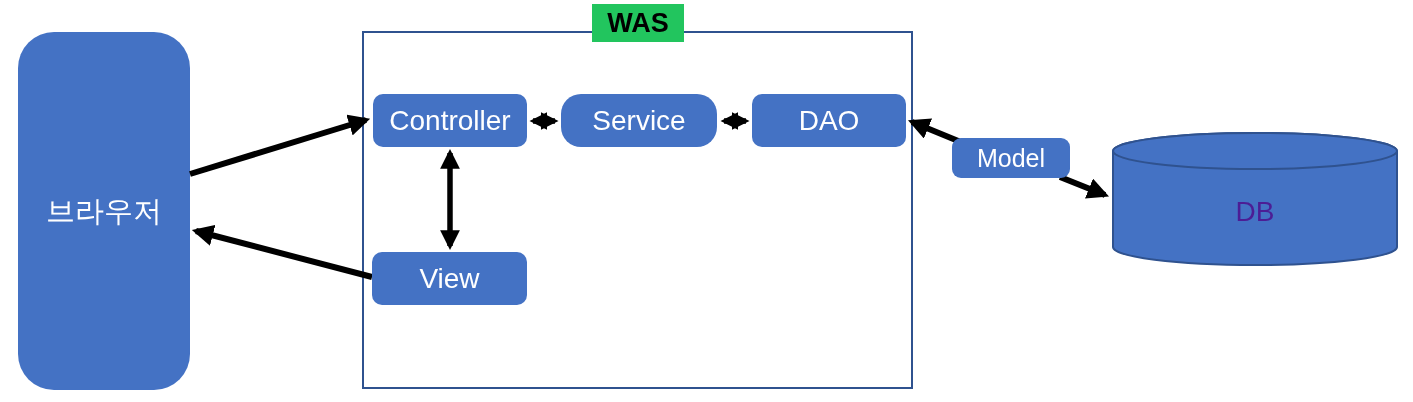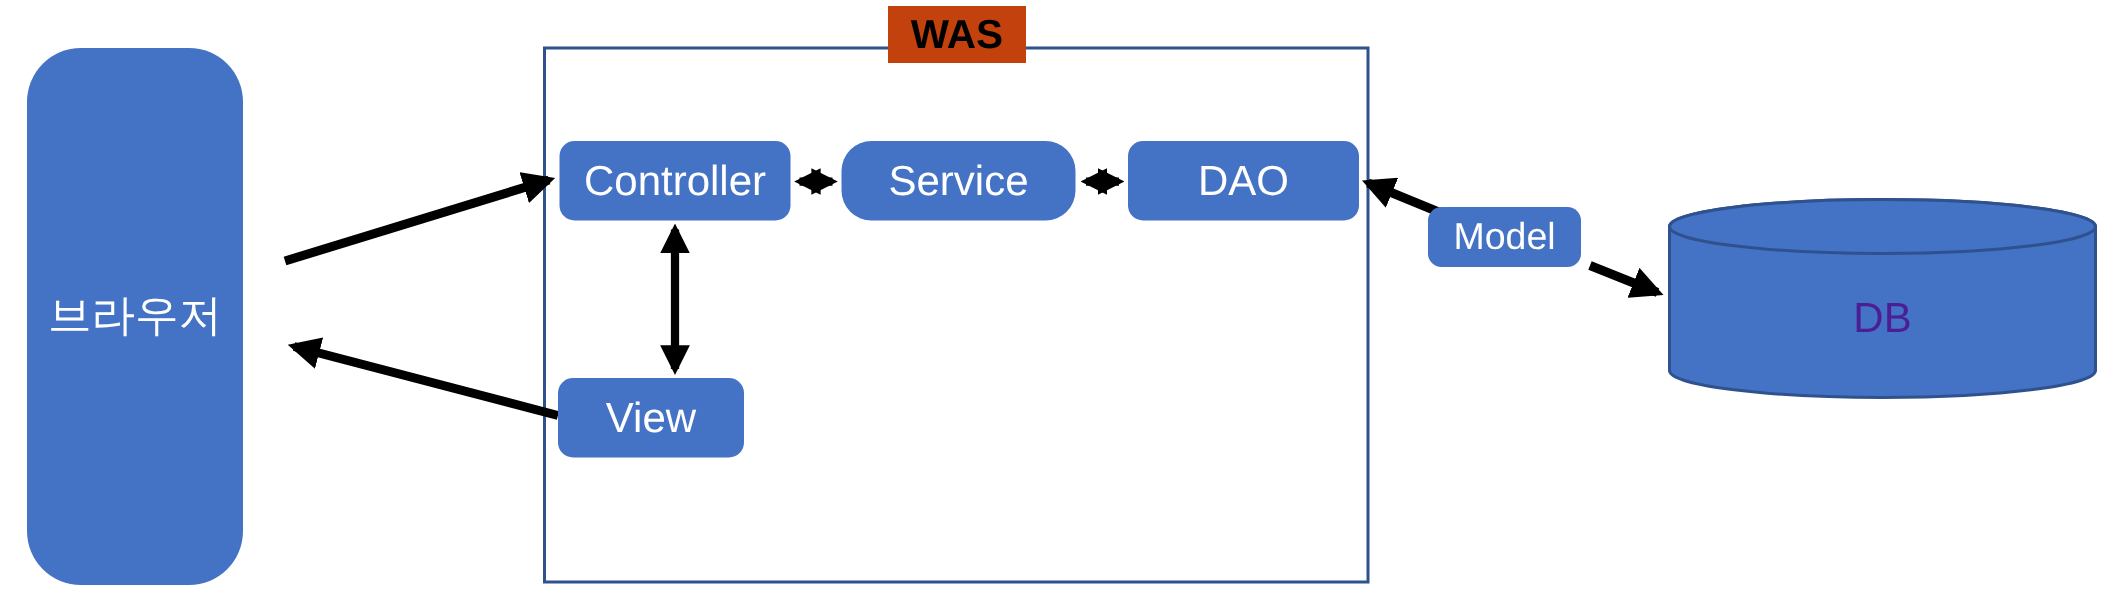--- a/index.html
+++ b/index.html
@@ -14,53 +14,53 @@
   .node{
     position:absolute;
     background:#4472C4;
     color:#ffffff;
     display:flex;align-items:center;justify-content:center;
     text-align:right;
     z-index:3;
     box-sizing:border-box;
   }
   .browser{
-    left:18px;top:32px;width:144px;height:358px;
+    left:18px;top:32px;width:172px;height:358px;
     border-radius:36px;
     font-size:29px;line-height:1.2;
     z-index:1;
   }
   .was-frame{
     position:absolute;
     left:362px;top:31px;width:551px;height:358px;
     border:2px solid #2F528F;
     box-sizing:border-box;
     background:transparent;
     z-index:1;
   }
   .was-title{
     position:absolute;
     left:592px;top:4px;width:92px;height:38px;
     line-height:38px;text-align:center;
-    background:#c2410c;
+    background:#22c55e;
     color:#000000;
     font-size:27px;font-weight:bold;
     z-index:2;
   }
   .inner-box{
     width:154px;height:53px;
     border-radius:10px;
     font-size:28px;
   }
   .controller{left:373px;top:94px;}
   .service{left:561px;top:94px;width:156px;border-radius:20px;}
   .dao{left:752px;top:94px;}
-  .view{left:372px;top:252px;width:124px;}
+  .view{left:372px;top:252px;width:155px;}
   .model{
-    left:952px;top:138px;width:102px;height:40px;
+    left:952px;top:138px;width:118px;height:40px;
     border-radius:9px;font-size:25px;
   }
   .db-label{
     position:absolute;
     left:1155px;top:196px;width:200px;height:32px;
     line-height:32px;text-align:center;
     color:#4c1d95;font-size:28px;
     z-index:3;
   }
 </style>

